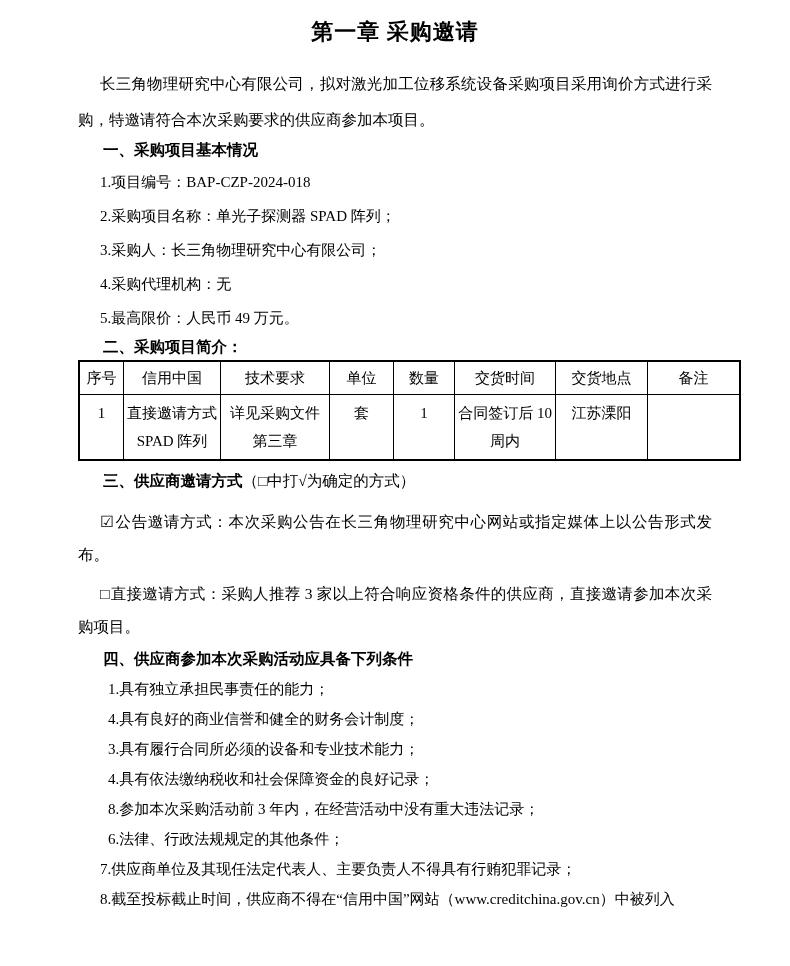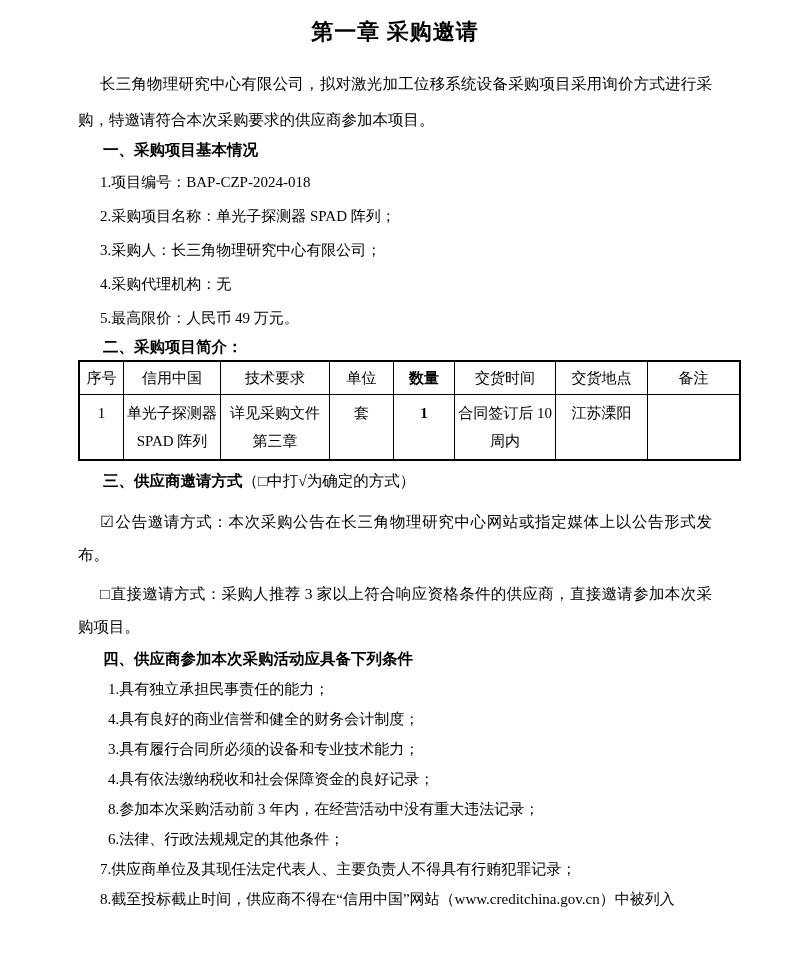--- a/index.html
+++ b/index.html
@@ -42,21 +42,21 @@
   }
   table.info td{
     border:1px solid #000000;
     font-size:15px;text-align:center;vertical-align:top;
     padding:3px 2px;line-height:26px;
     overflow:hidden;word-break:break-all;
   }
   table.info{border:2px solid #000000;}
   table.info tr.data td{padding:4px 2px;line-height:28px;}
   .c0{width:39px;}.c1{width:92px;}.c2{width:104px;}.c3{width:59px;}
-  .c4{width:56px;font-weight:bold;}.c5{width:96px;}.c6{width:87px;}.c7{width:87px;}
+  .c4{width:56px;}.c5{width:96px;}.c6{width:87px;}.c7{width:87px;}
 
   .cb-para{
     margin:14px 0 0 0;font-size:15.5px;line-height:33px;
     text-indent:22px;text-align:justify;
   }
   .cb-para.second{margin-top:6px;}
   .cb-para .box{padding-right:1px;}
 </style>
 </head>
 <body>
@@ -84,21 +84,21 @@
       <td class="c1">信用中国</td>
       <td class="c2">技术要求</td>
       <td class="c3">单位</td>
       <td class="c4">数量</td>
       <td class="c5">交货时间</td>
       <td class="c6">交货地点</td>
       <td class="c7">备注</td>
     </tr>
     <tr class="data">
       <td class="c0">1</td>
-      <td class="c1">单光子探测器 SPAD 阵列</td>
+      <td class="c1">直接邀请方式 SPAD 阵列</td>
       <td class="c2">详见采购文件第三章</td>
       <td class="c3">套</td>
       <td class="c4">1</td>
       <td class="c5">合同签订后 10 周内</td>
       <td class="c6">江苏溧阳</td>
       <td class="c7"></td>
     </tr>
   </tbody>
     </table>
 

